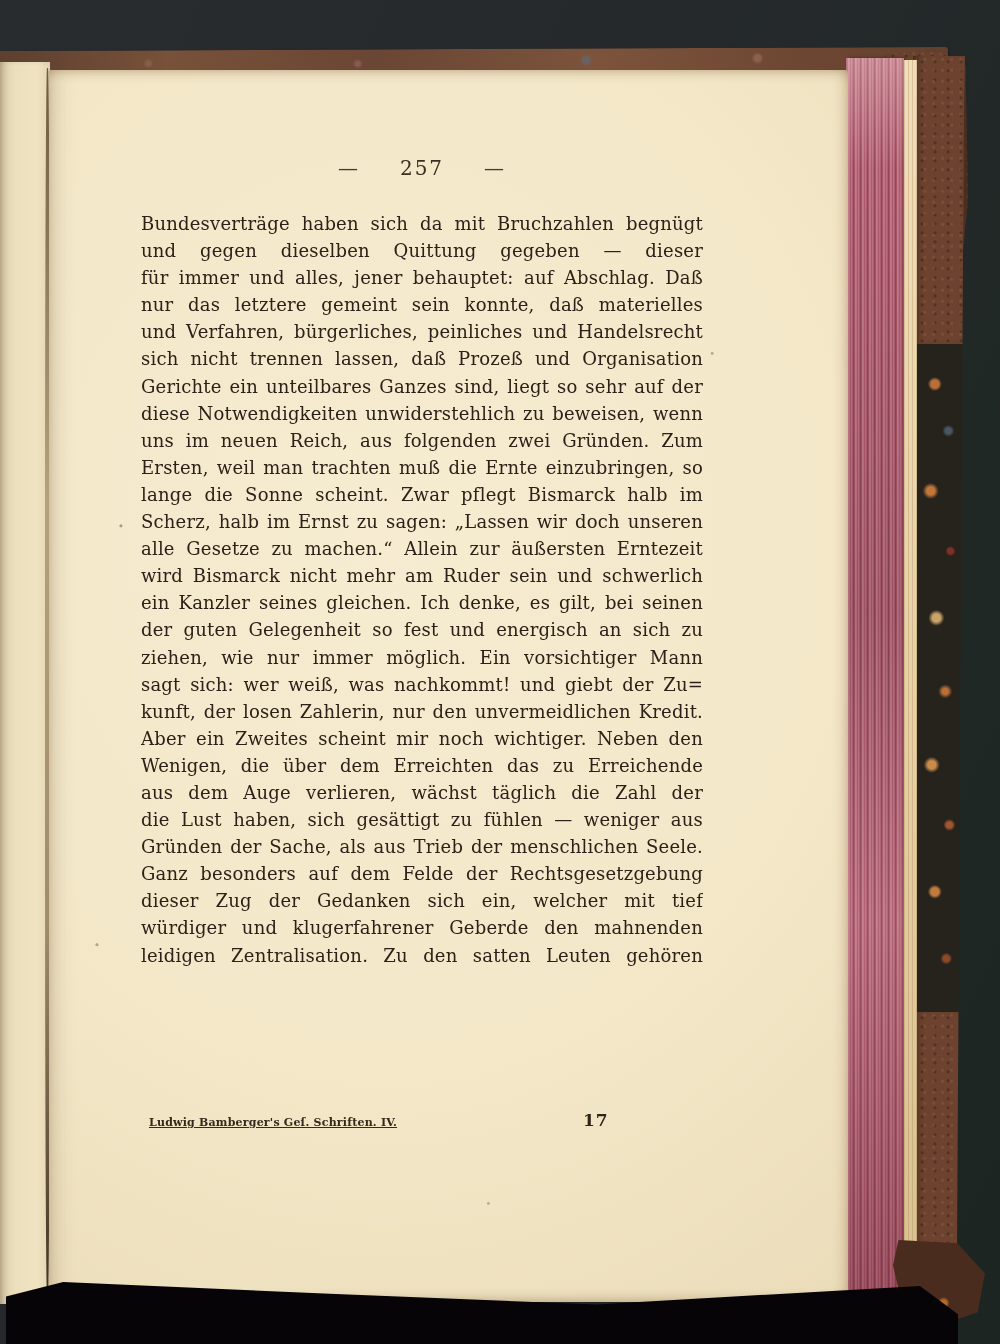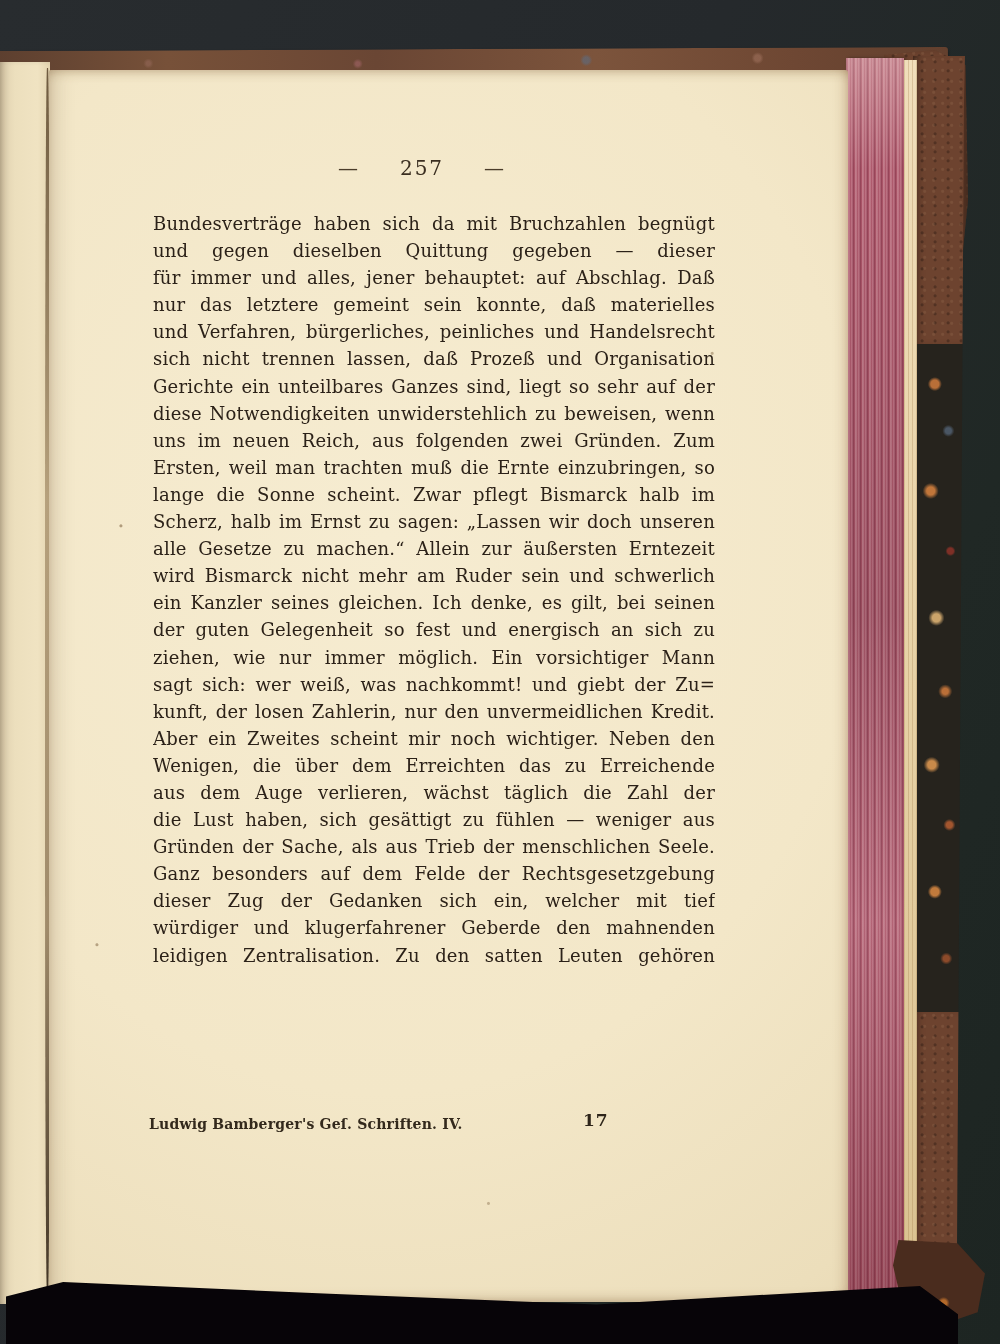--- a/index.html
+++ b/index.html
@@ -111,30 +111,30 @@
       radial-gradient(circle 2px at 6% 71%, rgba(110,80,45,.45) 0 1px, transparent 2px),
       radial-gradient(circle 2px at 55% 92%, rgba(110,80,45,.35) 0 1px, transparent 2px);
   }
 
   .header{
     position:absolute;left:92px;top:86px;width:562px;
     display:flex;justify-content:center;align-items:baseline;gap:40px;
     font-size:20px;color:#3a2e20;letter-spacing:2px;
   }
   .header .dash{color:#4a3c2a;}
-  .text-block{position:absolute;left:92px;top:140px;width:562px;margin-left:12px;}
+  .text-block{position:absolute;left:92px;top:140px;width:562px;}
   .bline{
     height:27.1px;overflow:hidden;
     font-size:18px;line-height:27.1px;
     text-align:justify;text-align-last:justify;
     letter-spacing:.2px;word-spacing:1.5px;color:#2b2118;
   }
   .footer-imprint{
     position:absolute;left:100px;top:1046px;
-    font-size:14px;font-weight:bold;letter-spacing:.2px;color:#33291c;
+    font-size:11px;font-weight:bold;letter-spacing:.2px;color:#33291c;text-decoration:underline;
   }
   .footer-sig{
     position:absolute;left:534px;top:1040px;
     font-size:17px;font-weight:bold;color:#2e251a;letter-spacing:1px;
   }
 
   
   .bottom-shadow{
     left:6px;top:1278px;width:952px;height:66px;
     background:#070408;

